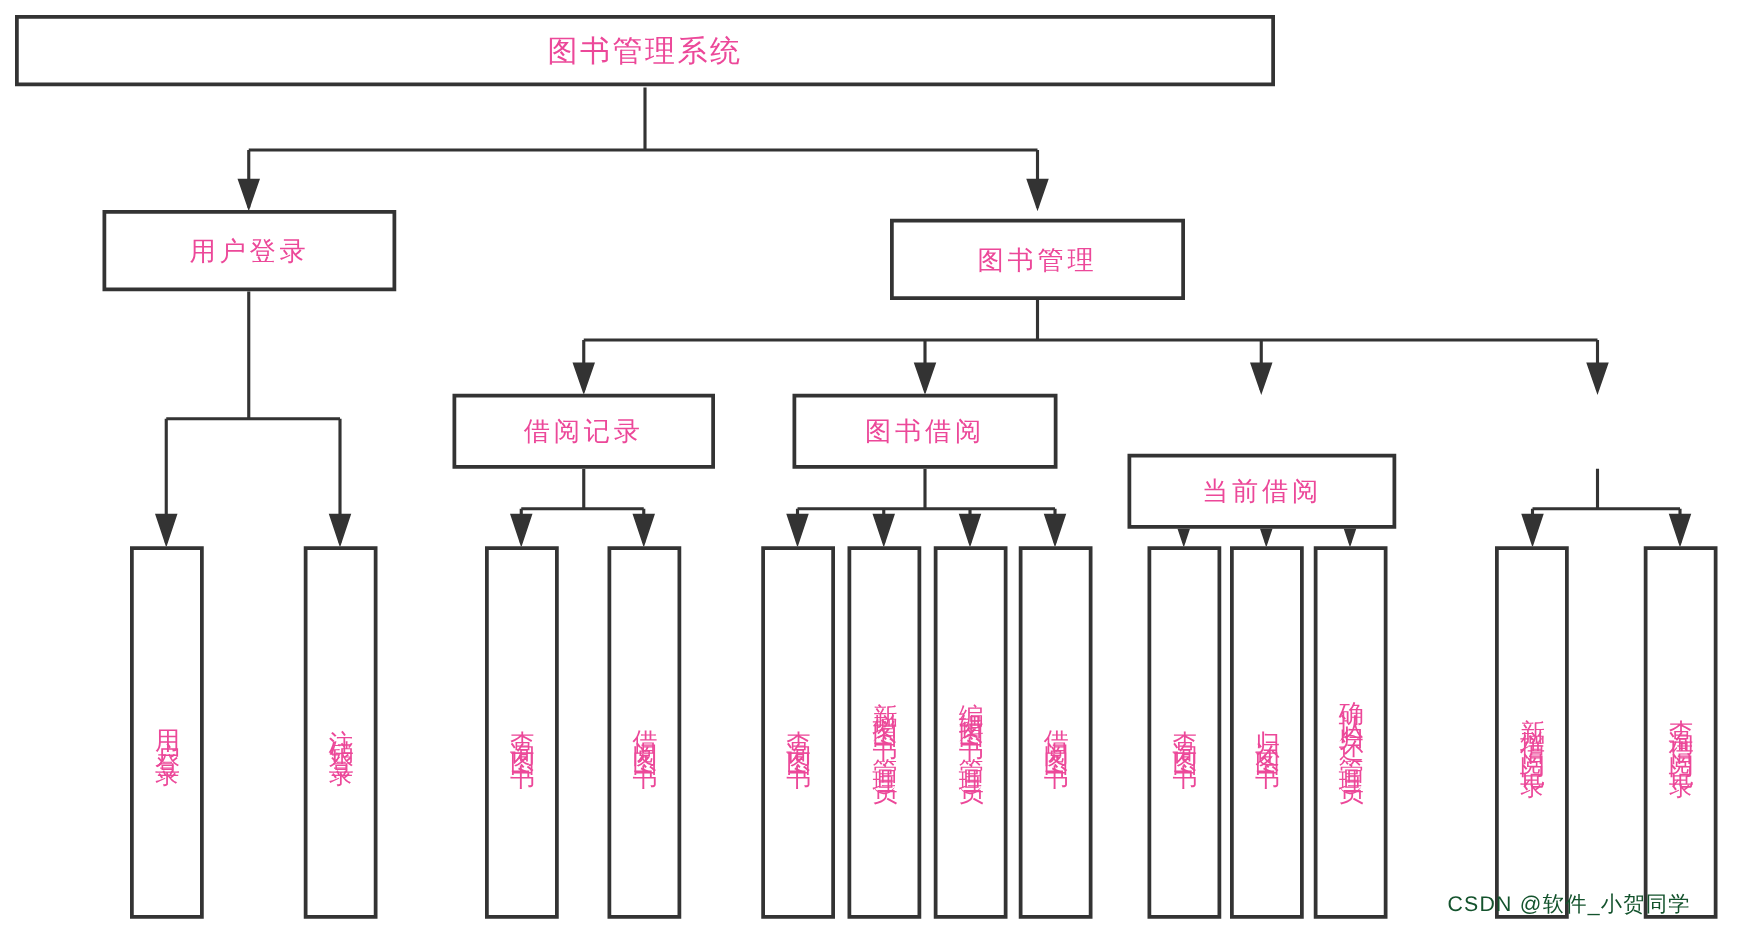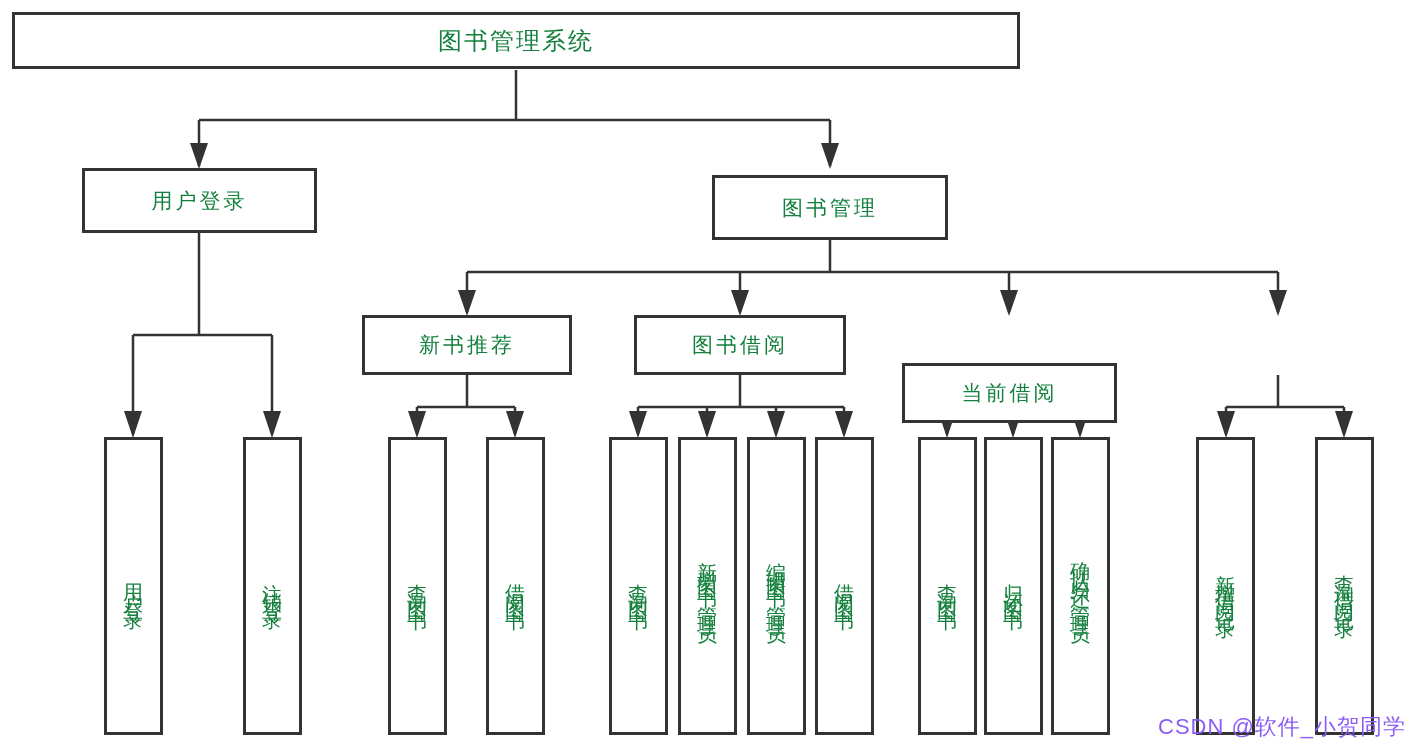--- a/index.html
+++ b/index.html
@@ -18,21 +18,21 @@
     position: absolute;
     left: 0; top: 0;
     width: 1405px; height: 747px;
     pointer-events: none;
   }
   .node {
     position: absolute;
     box-sizing: border-box;
     border: 3px solid #333333;
     background: #ffffff;
-    color: #15803d;
+    color: #ec4899;
     display: flex;
     align-items: center;
     justify-content: center;
     text-align: center;
   }
   .hnode { font-size: 21px; letter-spacing: 3px; }
   .root-node { font-size: 24px; letter-spacing: 2px; }
   .vnode {
     writing-mode: vertical-rl;
     text-orientation: mixed;
@@ -63,23 +63,23 @@
   #n-lf8   { left: 918px; }
   #n-lf9   { left: 984px; }
   #n-lf10  { left: 1051px; }
   #n-lf11  { left: 1196px; }
   #n-lf12  { left: 1315px; }
   #watermark {
     position: absolute;
     left: 1158px;
     top: 712px;
     width: 247px;
-    font-size: 22px;
+    font-size: 17px;
     letter-spacing: 1px;
-    color: #8b5cf6;
+    color: #14532d;
     z-index: 5;
     white-space: nowrap;
   }
 </style>
 </head>
 <body>
 
 <div id="canvas">
 
   <svg id="connectors" viewBox="0 0 1405 747" xmlns="http://www.w3.org/2000/svg">
@@ -109,21 +109,21 @@
   </div>
 
   <div class="node hnode" id="n-l1a">
     <span>用户登录</span>
   </div>
   <div class="node hnode" id="n-l1b">
     <span>图书管理</span>
   </div>
 
   <div class="node hnode" id="n-l2a">
-    <span>新书推荐</span>
+    <span>借阅记录</span>
   </div>
   <div class="node hnode" id="n-l2b">
     <span>图书借阅</span>
   </div>
   <div class="node hnode" id="n-l2c">
     <span>当前借阅</span>
   </div>
 
   <div class="node leaf" id="n-lf0">
     <span class="vnode">用户登录</span>

